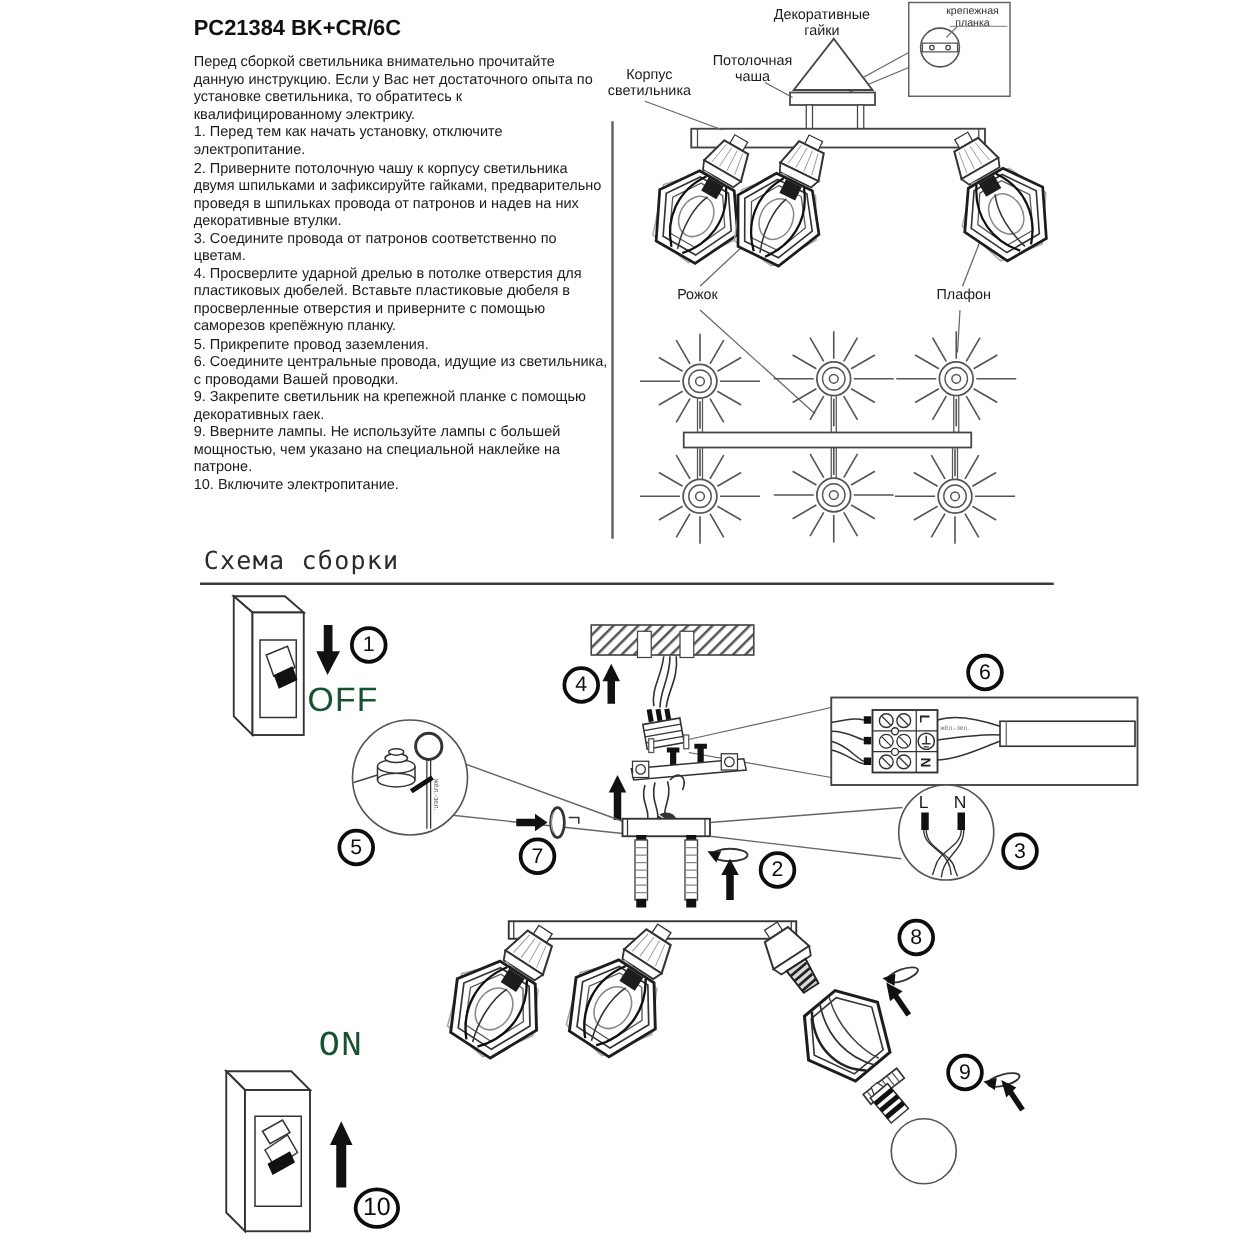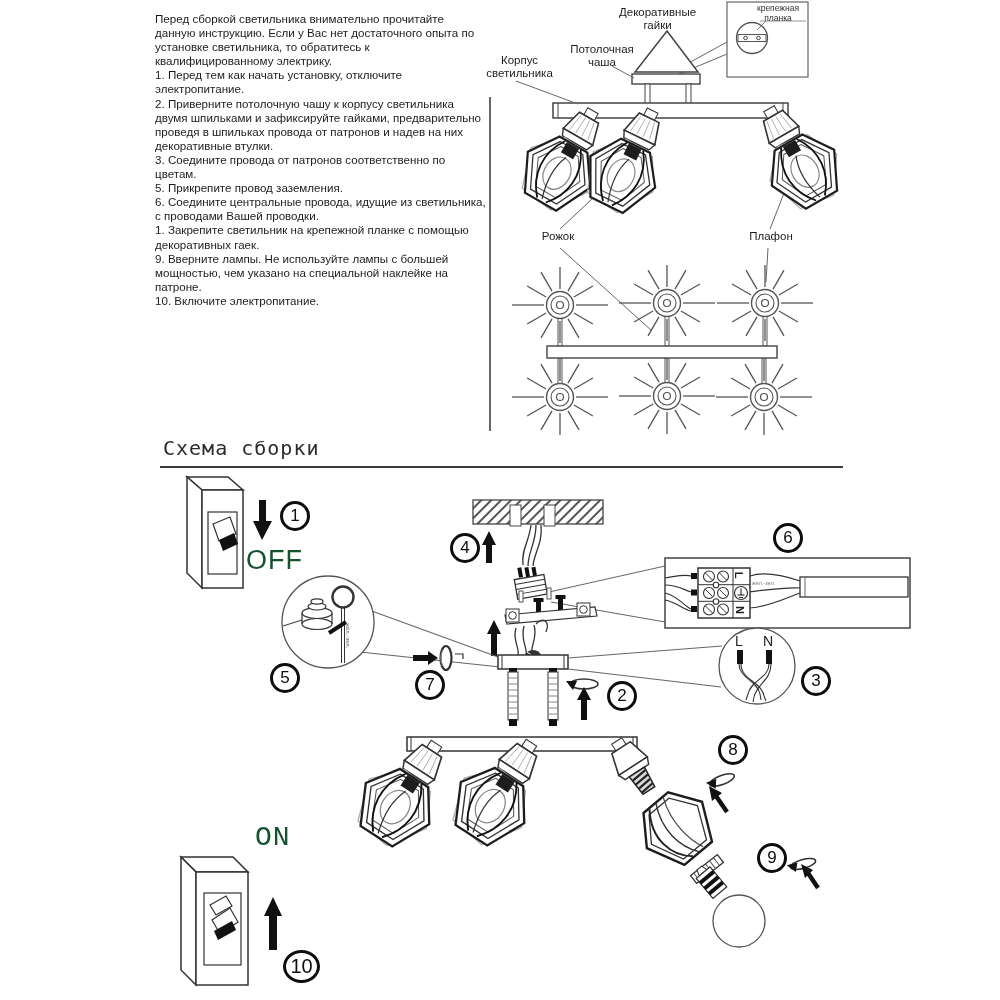--- a/index.html
+++ b/index.html
@@ -26,27 +26,29 @@
   .wire-tiny{position:absolute;font-size:5.5px;color:#777;}
   .wire-tiny-v{position:absolute;font-size:6px;color:#666;writing-mode:vertical-rl;}
   svg{position:absolute;}
 </style>
 </head>
 <body>
 
 <div class="page">
 
   <section class="text-col">
+    <h1>PC21384 BK+CR/6C</h1>
     <p>Перед сборкой светильника внимательно прочитайте данную инструкцию. Если у Вас нет достаточного опыта по установке светильника, то обратитесь к квалифицированному электрику.</p>
     <p>1. Перед тем как начать установку, отключите электропитание.</p>
     <p>2. Приверните потолочную чашу к корпусу светильника двумя шпильками и зафиксируйте гайками, предварительно проведя в шпильках провода от патронов и надев на них декоративные втулки.</p>
     <p>3. Соедините провода от патронов соответственно по цветам.</p>
+    <p>4. Просверлите ударной дрелью в потолке отверстия для пластиковых дюбелей. Вставьте пластиковые дюбеля в просверленные отверстия и приверните с помощью саморезов крепёжную планку.</p>
     <p>5. Прикрепите провод заземления.</p>
     <p>6. Соедините центральные провода, идущие из светильника, с проводами Вашей проводки.</p>
-    <p>1. Закрепите светильник на крепежной планке с помощью декоративных гаек.</p>
+    <p>9. Закрепите светильник на крепежной планке с помощью декоративных гаек.</p>
     <p>9. Вверните лампы. Не используйте лампы с большей мощностью, чем указано на специальной наклейке на патроне.</p>
     <p>10. Включите электропитание.</p>
   </section>
 
   <div class="vsep"></div>
 
   <svg style="left:480px;top:0;" width="520" height="440" viewBox="480 0 520 440">
     <defs>
       <pattern id="hatch" width="7" height="7" patternUnits="userSpaceOnUse" patternTransform="rotate(45)">
         <line x1="1" y1="0" x2="1" y2="7" stroke="#555" stroke-width="2"></line>

